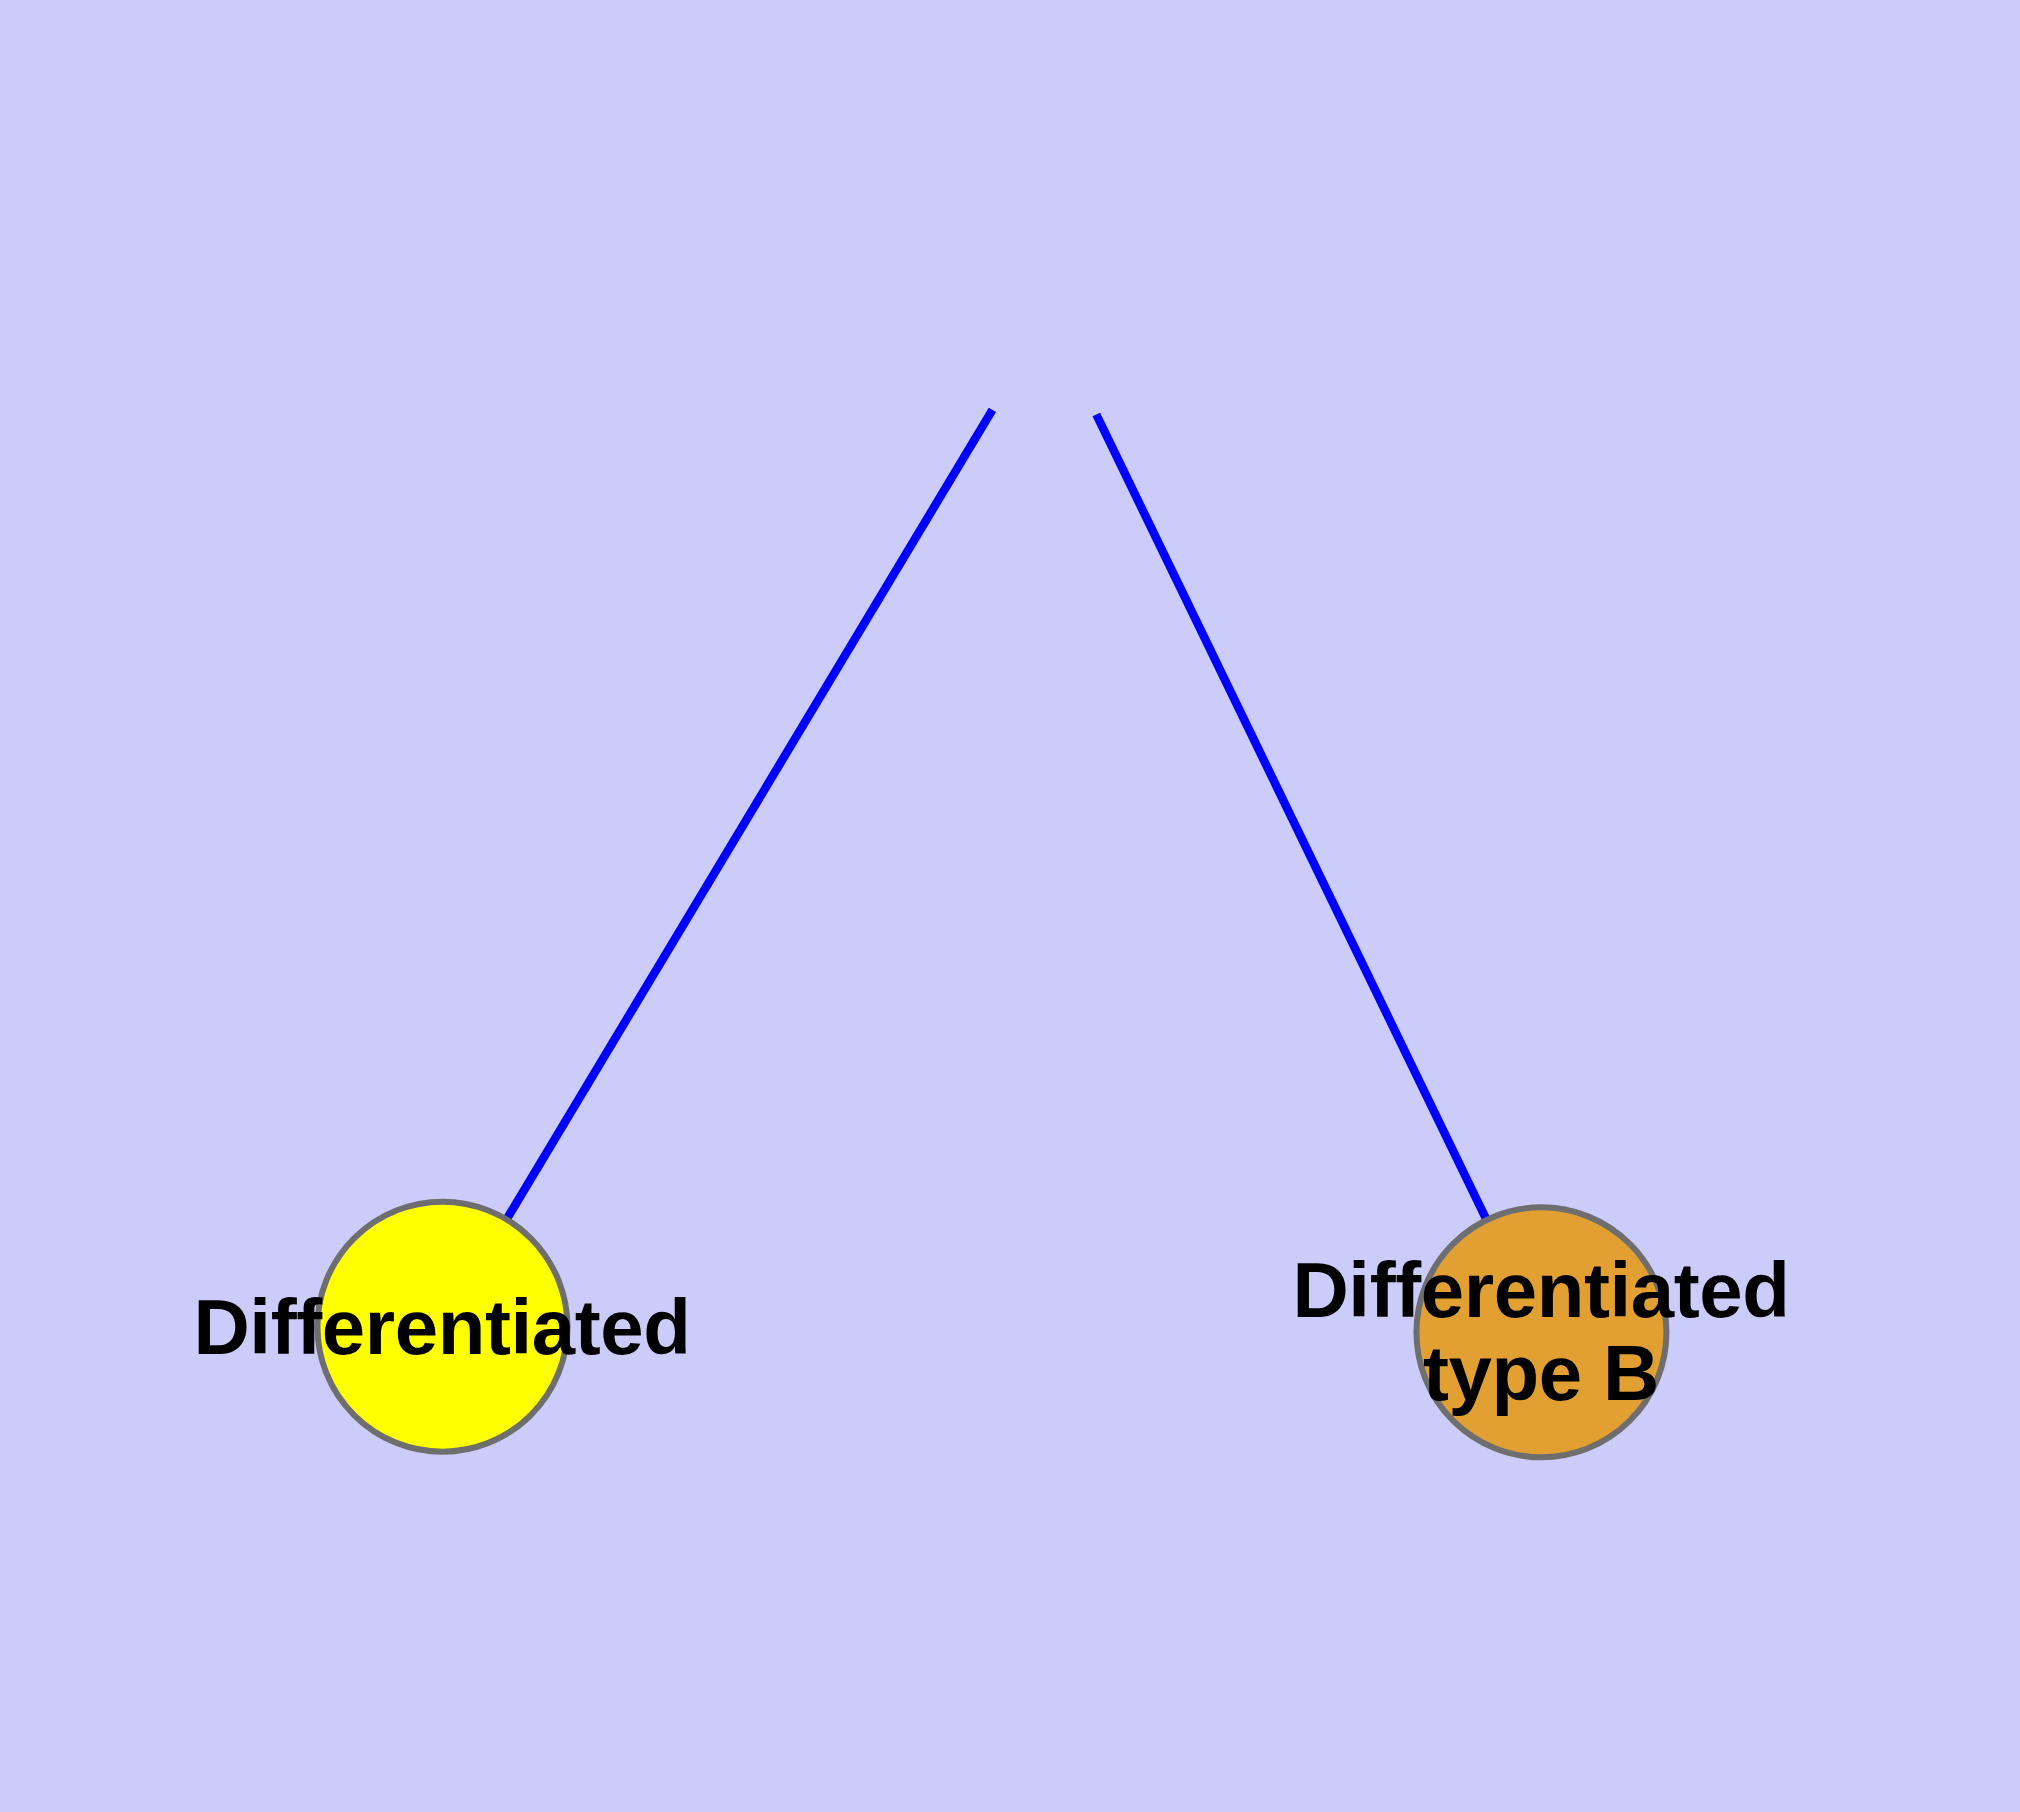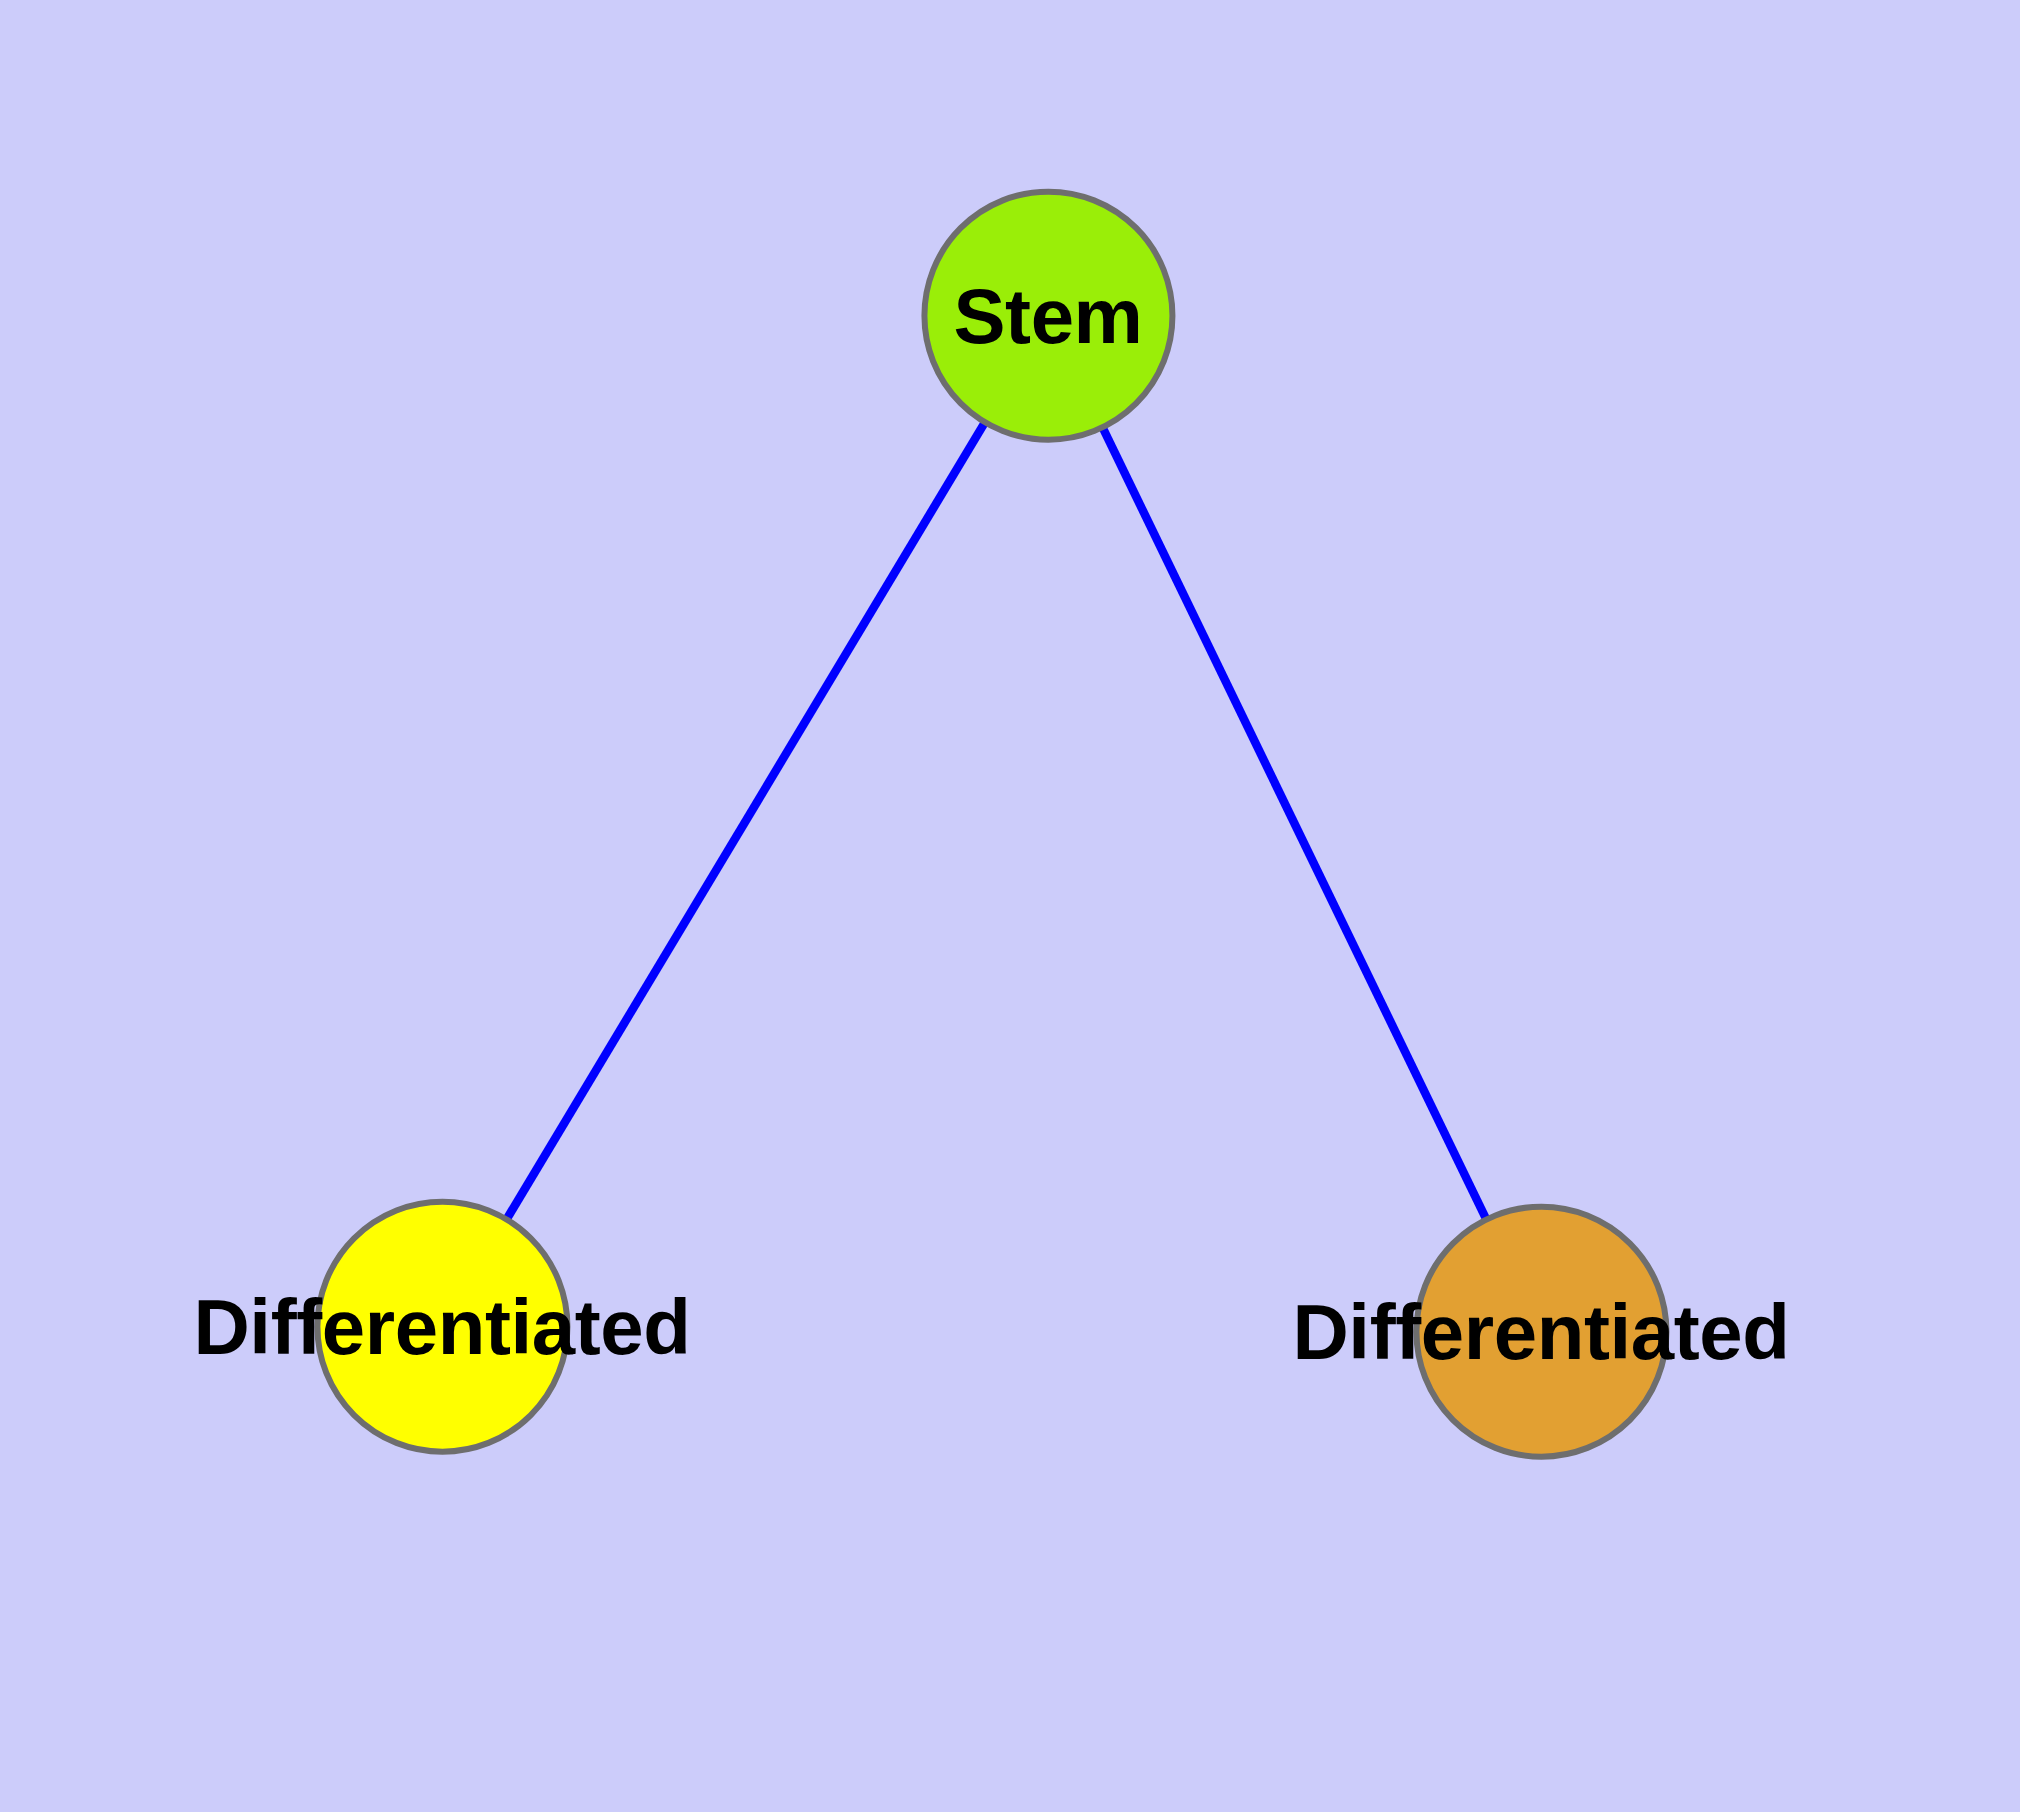--- a/index.html
+++ b/index.html
@@ -93,33 +93,30 @@
 </head>
 <body>
 
 <div id="diagram-canvas" style="background: rgb(204, 204, 250);">
 
   <svg id="graph-svg" viewBox="0 0 2384 2138" xmlns="http://www.w3.org/2000/svg">
     <line id="edge-stem-diff-a" x1="1170.6164135678164" y1="483.6084058849092" x2="587.8261436750647" y2="1454.6542047425248" stroke="#0000ff" stroke-width="10" stroke-linecap="butt"></line>
     <line id="edge-stem-diff-b" x1="1293.2531499735987" y1="489.0886864343284" x2="1761.3718290265774" y2="1455.1373889894428" stroke="#0000ff" stroke-width="10" stroke-linecap="butt"></line>
   </svg>
 
-  <div class="node-group" id="node-stem" style="left: 1048px; top: 316px;">
-    <div class="node-circle" style="background: rgb(154, 238, 8); width: 254px; height: 254px; border-color: rgb(110, 110, 110);"></div>
-    <div class="node-label" style="color: rgb(0, 0, 0);">Stem</div>
-  </div>
 
   <div class="node-group" id="node-diff-a" style="left: 442px; top: 1327px;">
     <div class="node-circle" style="background: rgb(255, 255, 0); width: 256px; height: 256px; border-color: rgb(110, 110, 110);"></div>
     <div class="node-label" style="color: rgb(0, 0, 0);">
       <span>Differentiated</span><br>
     </div>
   </div>
 
   <div class="node-group" id="node-diff-b" style="left: 1541px; top: 1332px;">
     <div class="node-circle" style="background: rgb(226, 160, 50); width: 256px; height: 256px; border-color: rgb(110, 110, 110);"></div>
     <div class="node-label" style="color: rgb(0, 0, 0);">
       <span>Differentiated</span><br>
+      <span>type B</span>
     </div>
   </div>
 
 </div>
 
 
 </body></html>

